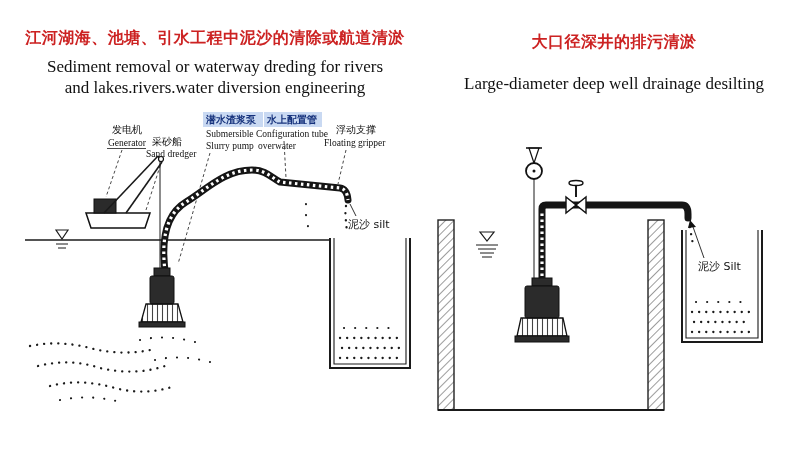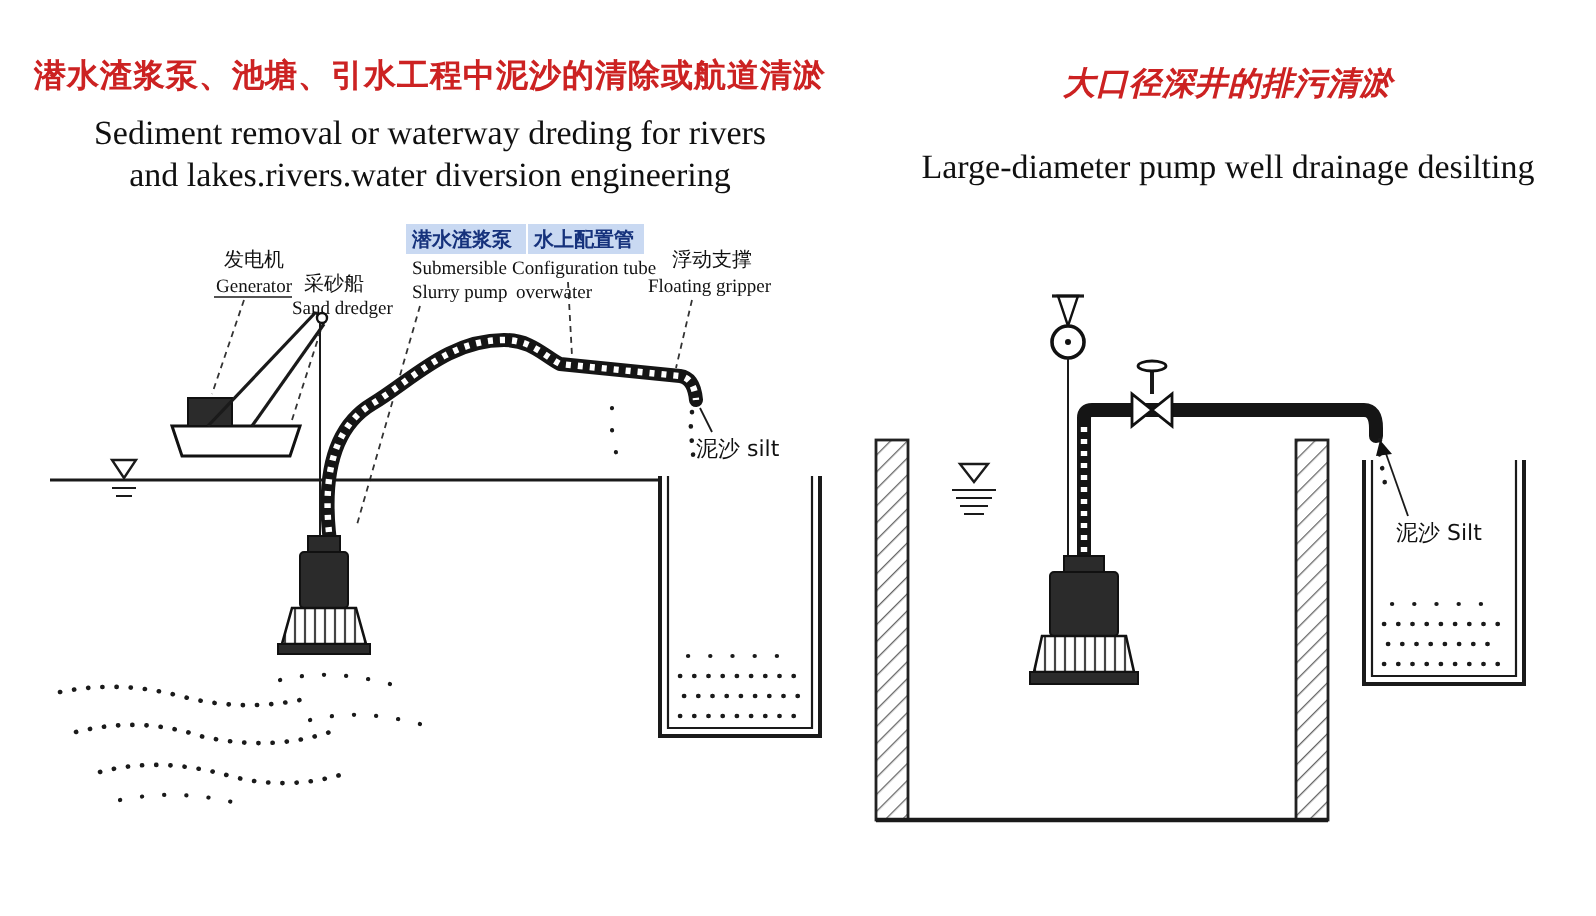--- a/index.html
+++ b/index.html
@@ -8,21 +8,21 @@
   *{margin:0;padding:0;box-sizing:border-box;}
   body{width:798px;height:458px;background:#fff;overflow:hidden;
        font-family:"Liberation Serif",serif;color:var(--ink);}
   .page{position:relative;width:798px;height:458px;background:#fff;}
   .panel{position:absolute;top:0;height:458px;}
   .panel-left{left:0;width:430px;}
   .panel-right{left:430px;width:368px;}
   .title-cn{position:absolute;width:100%;text-align:center;color:var(--red);
     font-family:"DejaVu Sans",sans-serif;font-weight:bold;font-size:16px;letter-spacing:.5px;}
   .panel-left .title-cn{top:28px;}
-  .panel-right .title-cn{top:32px;font-style:italic;}
+  .panel-right .title-cn{top:32px;}
   .title-en{position:absolute;width:100%;text-align:center;
     font-family:"Liberation Serif",serif;font-size:17px;line-height:1.25;color:#101010;}
   .panel-left .title-en{top:56px;}
   .panel-right .title-en{top:73px;}
   svg{position:absolute;left:0;top:108px;}
   svg text{fill:#111;}
   text.cn{font-family:"DejaVu Sans",sans-serif;font-size:10px;}
   text.en{font-family:"Liberation Serif",serif;font-size:9.5px;}
   text.big{font-size:11px;}
   text.hl{fill:var(--hl-tx);font-weight:bold;}
@@ -35,21 +35,21 @@
   .dots-sparse{stroke:#1a1a1a;stroke-width:2.1;fill:none;stroke-linecap:round;stroke-dasharray:0.1 11;}
   .dark{fill:#2b2b2b;stroke:#111;}
   .wall{stroke:#222;stroke-width:1.4;}
 </style>
 </head>
 <body>
 
 <div class="page">
 
   <div class="panel panel-left">
-    <div class="title-cn">潜水渣浆泵、池塘、引水工程中泥沙的清除或航道清淤</div>
+    <div class="title-cn">江河湖海、池塘、引水工程中泥沙的清除或航道清淤</div>
     <div class="title-en">
       <div>Sediment removal or waterway dreding for rivers</div>
       <div>and lakes.rivers.water diversion engineering</div>
     </div>
 
     <svg width="430" height="350" viewBox="0 0 430 350">
       <defs>
         <pattern id="vhatchL" width="5" height="8" patternUnits="userSpaceOnUse">
           <line x1="2.5" y1="0" x2="2.5" y2="8" stroke="#444" stroke-width="1.1"></line>
         </pattern>
@@ -138,21 +138,21 @@
 
       <g>
         <text class="cn big" x="348" y="120">泥沙 silt</text>
         <line class="ln" x1="356" y1="108" x2="350" y2="96" stroke-width="0.9"></line>
       </g>
     </svg>
   </div>
 
   <div class="panel panel-right">
     <div class="title-cn">大口径深井的排污清淤</div>
-    <div class="title-en">Large-diameter pump well drainage desilting</div>
+    <div class="title-en">Large-diameter deep well drainage desilting</div>
 
     <svg width="368" height="350" viewBox="0 0 368 350">
       <defs>
         <pattern id="dhatchR" width="6" height="6" patternUnits="userSpaceOnUse" patternTransform="rotate(45)">
           <line x1="0" y1="0" x2="0" y2="6" stroke="#666" stroke-width="1.3"></line>
         </pattern>
         <pattern id="vhatchR" width="5" height="8" patternUnits="userSpaceOnUse">
           <line x1="2.5" y1="0" x2="2.5" y2="8" stroke="#444" stroke-width="1.1"></line>
         </pattern>
       </defs>

